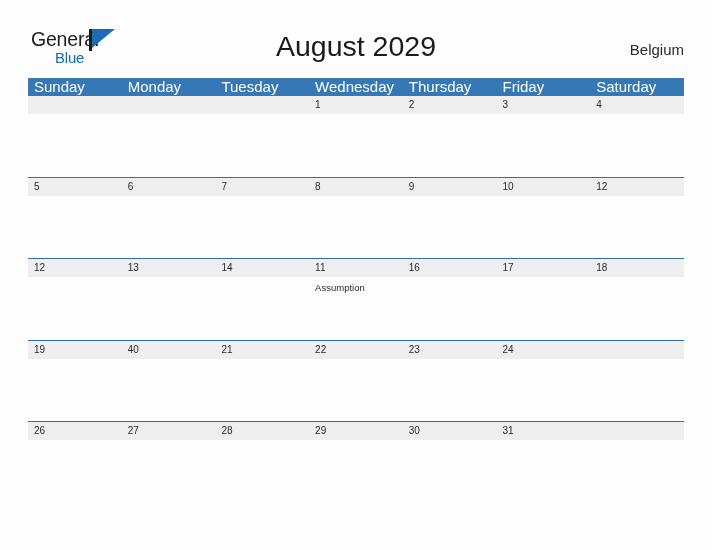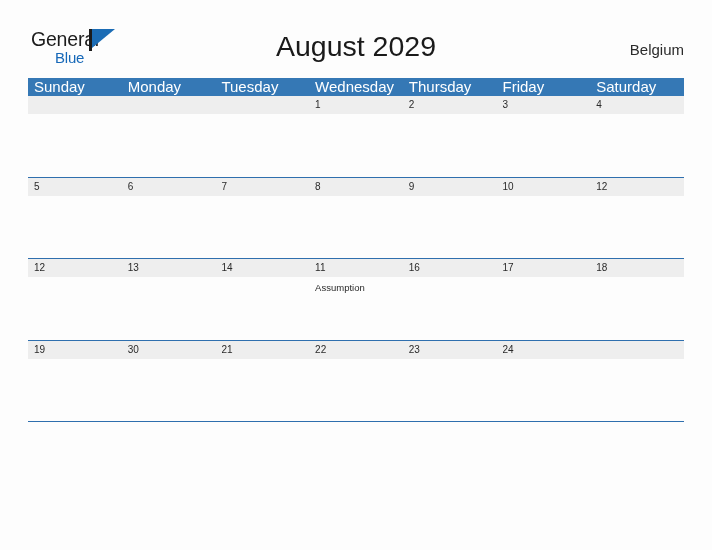--- a/index.html
+++ b/index.html
@@ -312,21 +312,21 @@
           </div>
         <div class="bodycell">
             <div class="event"></div>
           </div>
       </div>
     </div>
 
     <div class="week">
       <div class="datestrip">
         <div class="daycell">19</div>
-        <div class="daycell">30</div>
+        <div class="daycell">40</div>
         <div class="daycell">21</div>
         <div class="daycell">22</div>
         <div class="daycell">23</div>
         <div class="daycell">24</div>
       </div>
       <div class="bodystrip">
         <div class="bodycell">
             <div class="event"></div>
           </div>
         <div class="bodycell">
@@ -344,20 +344,29 @@
         <div class="bodycell">
             <div class="event"></div>
           </div>
         <div class="bodycell">
             <div class="event"></div>
           </div>
       </div>
     </div>
 
     <div class="week">
+      <div class="datestrip">
+        <div class="daycell">26</div>
+        <div class="daycell">27</div>
+        <div class="daycell">28</div>
+        <div class="daycell">29</div>
+        <div class="daycell">30</div>
+        <div class="daycell">31</div>
+        <div class="daycell"></div>
+      </div>
       <div class="bodystrip">
         <div class="bodycell">
             <div class="event"></div>
           </div>
         <div class="bodycell">
             <div class="event"></div>
           </div>
         <div class="bodycell">
             <div class="event"></div>
           </div>

